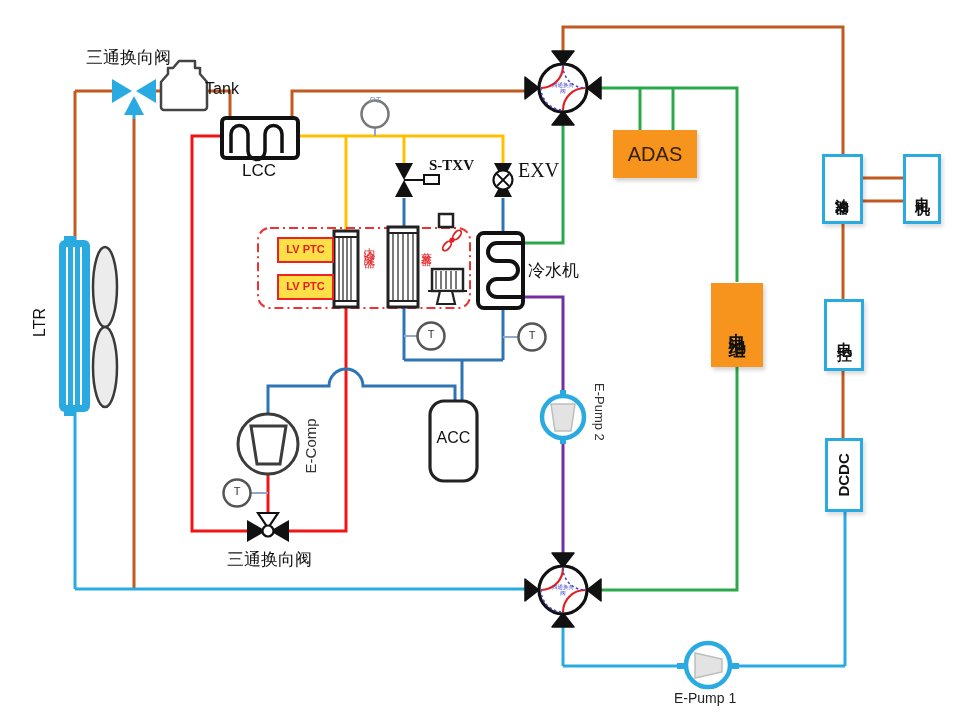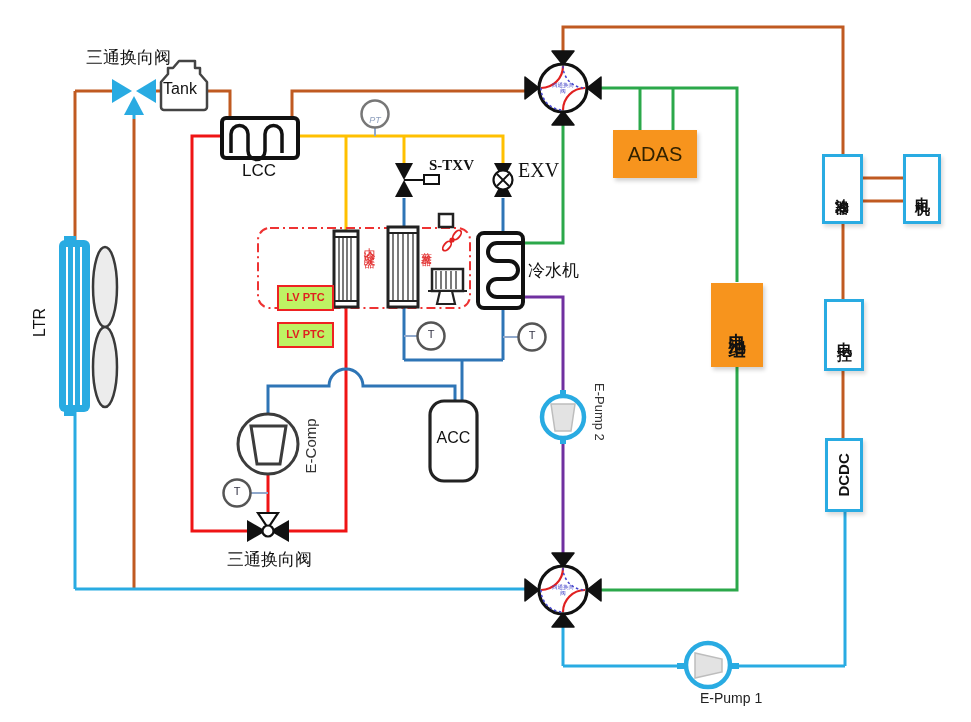--- a/index.html
+++ b/index.html
@@ -5,21 +5,21 @@
   html,body{margin:0;padding:0;background:#ffffff;}
   #canvas{position:relative;width:971px;height:722px;background:#ffffff;overflow:hidden;
           font-family:"Liberation Sans",sans-serif;}
   #wires{position:absolute;left:0;top:0;}
   .lbl{position:absolute;color:#111;white-space:nowrap;line-height:1.05;}
   .center{display:flex;align-items:center;justify-content:center;text-align:center;}
   .vtext{writing-mode:vertical-rl;text-orientation:upright;}
   .box{position:absolute;box-sizing:border-box;}
   .orangebox{background:#F7941D;box-shadow:2px 3px 4px rgba(0,0,0,.18);}
   .bluebox{background:#fff;border:3px solid #29ABE2;box-shadow:2px 3px 4px rgba(0,0,0,.15);}
-  .redbox{background:#bef264;border:2.5px solid #EE2222;margin-top:48px;}
+  .redbox{background:#fde047;border:2.5px solid #EE2222;}
   .serif{font-family:"Liberation Serif",serif;}
   .tiny4way{font-size:5.5px;color:#4444c8;line-height:1.15;white-space:normal;}
 </style>
 </head>
 <body>
 
 <div id="canvas">
 
 <svg id="wires" width="971" height="722" viewBox="0 0 971 722">
 
@@ -277,27 +277,27 @@
 
 <div class="box redbox center" style="left:277px;top:237px;width:57px;height:26px;">
   <span class="lbl" style="position:static;font-size:11px;font-weight:bold;color:#E02020;">LV PTC</span>
 </div>
 <div class="box redbox center" style="left:277px;top:274px;width:57px;height:26px;">
   <span class="lbl" style="position:static;font-size:11px;font-weight:bold;color:#E02020;">LV PTC</span>
 </div>
 
 <div class="lbl" style="left:86px;top:49px;font-size:17px;">三通换向阀</div>
 
-<div class="lbl center" style="left:164px;top:81px;width:32px;font-size:16px;">Tank</div>
+<div class="lbl center" style="left:164px;top:81px;width:32px;font-size:16px;padding-left:42px;">Tank</div>
 
 <div class="lbl" style="left:242px;top:162px;font-size:17px;text-align:center;">LCC</div>
 
 <div class="lbl" style="left:20px;top:314px;width:40px;font-size:16px;transform:rotate(-90deg);text-align:center;">LTR</div>
 
-<div class="lbl center" style="left:361px;top:116px;width:28px;font-size:9px;color:#8FA0BE;font-style:italic;">PT</div>
+<div class="lbl center" style="left:361px;top:96px;width:28px;font-size:9px;color:#8FA0BE;font-style:italic;">PT</div>
 
 <div class="lbl serif" style="left:416px;top:158px;font-size:15px;font-weight:bold;margin-left:13px;">S-TXV</div>
 
 <div class="lbl serif" style="left:518px;top:160px;font-size:20px;font-weight:normal;">EXV</div>
 
 <div class="lbl vtext" style="left:363px;top:238px;height:72px;font-size:12px;color:#E23030;letter-spacing:3px;">内冷凝器</div>
 
 <div class="lbl vtext" style="left:420px;top:243px;height:58px;font-size:11px;color:#E23030;letter-spacing:2px;">蒸发器</div>
 
 <div class="lbl" style="left:528px;top:262px;font-size:17px;">冷水机</div>
@@ -307,18 +307,18 @@
 <div class="lbl" style="left:271px;top:438px;width:80px;font-size:15px;color:#333;transform:rotate(-90deg);text-align:center;">E-Comp</div>
 
 <div class="lbl center" style="left:417px;top:329px;width:28px;font-size:11px;color:#334;">T</div>
 <div class="lbl center" style="left:518px;top:330px;width:28px;font-size:11px;color:#334;">T</div>
 <div class="lbl center" style="left:223px;top:486px;width:28px;font-size:11px;color:#334;">T</div>
 
 <div class="lbl" style="left:227px;top:551px;font-size:17px;">三通换向阀</div>
 
 <div class="lbl" style="left:592px;top:383px;height:70px;font-size:13px;color:#333;writing-mode:vertical-rl;">E-Pump 2</div>
 
-<div class="lbl" style="left:700px;top:691px;font-size:14px;color:#222;">E-Pump 1</div>
+<div class="lbl" style="left:674px;top:691px;font-size:14px;color:#222;">E-Pump 1</div>
 
 <div class="lbl center tiny4way" style="left:550px;top:78px;width:26px;height:20px;">四通换向阀</div>
 <div class="lbl center tiny4way" style="left:550px;top:580px;width:26px;height:20px;">四通换向阀</div>
 
 </div>
 
 </body></html>

